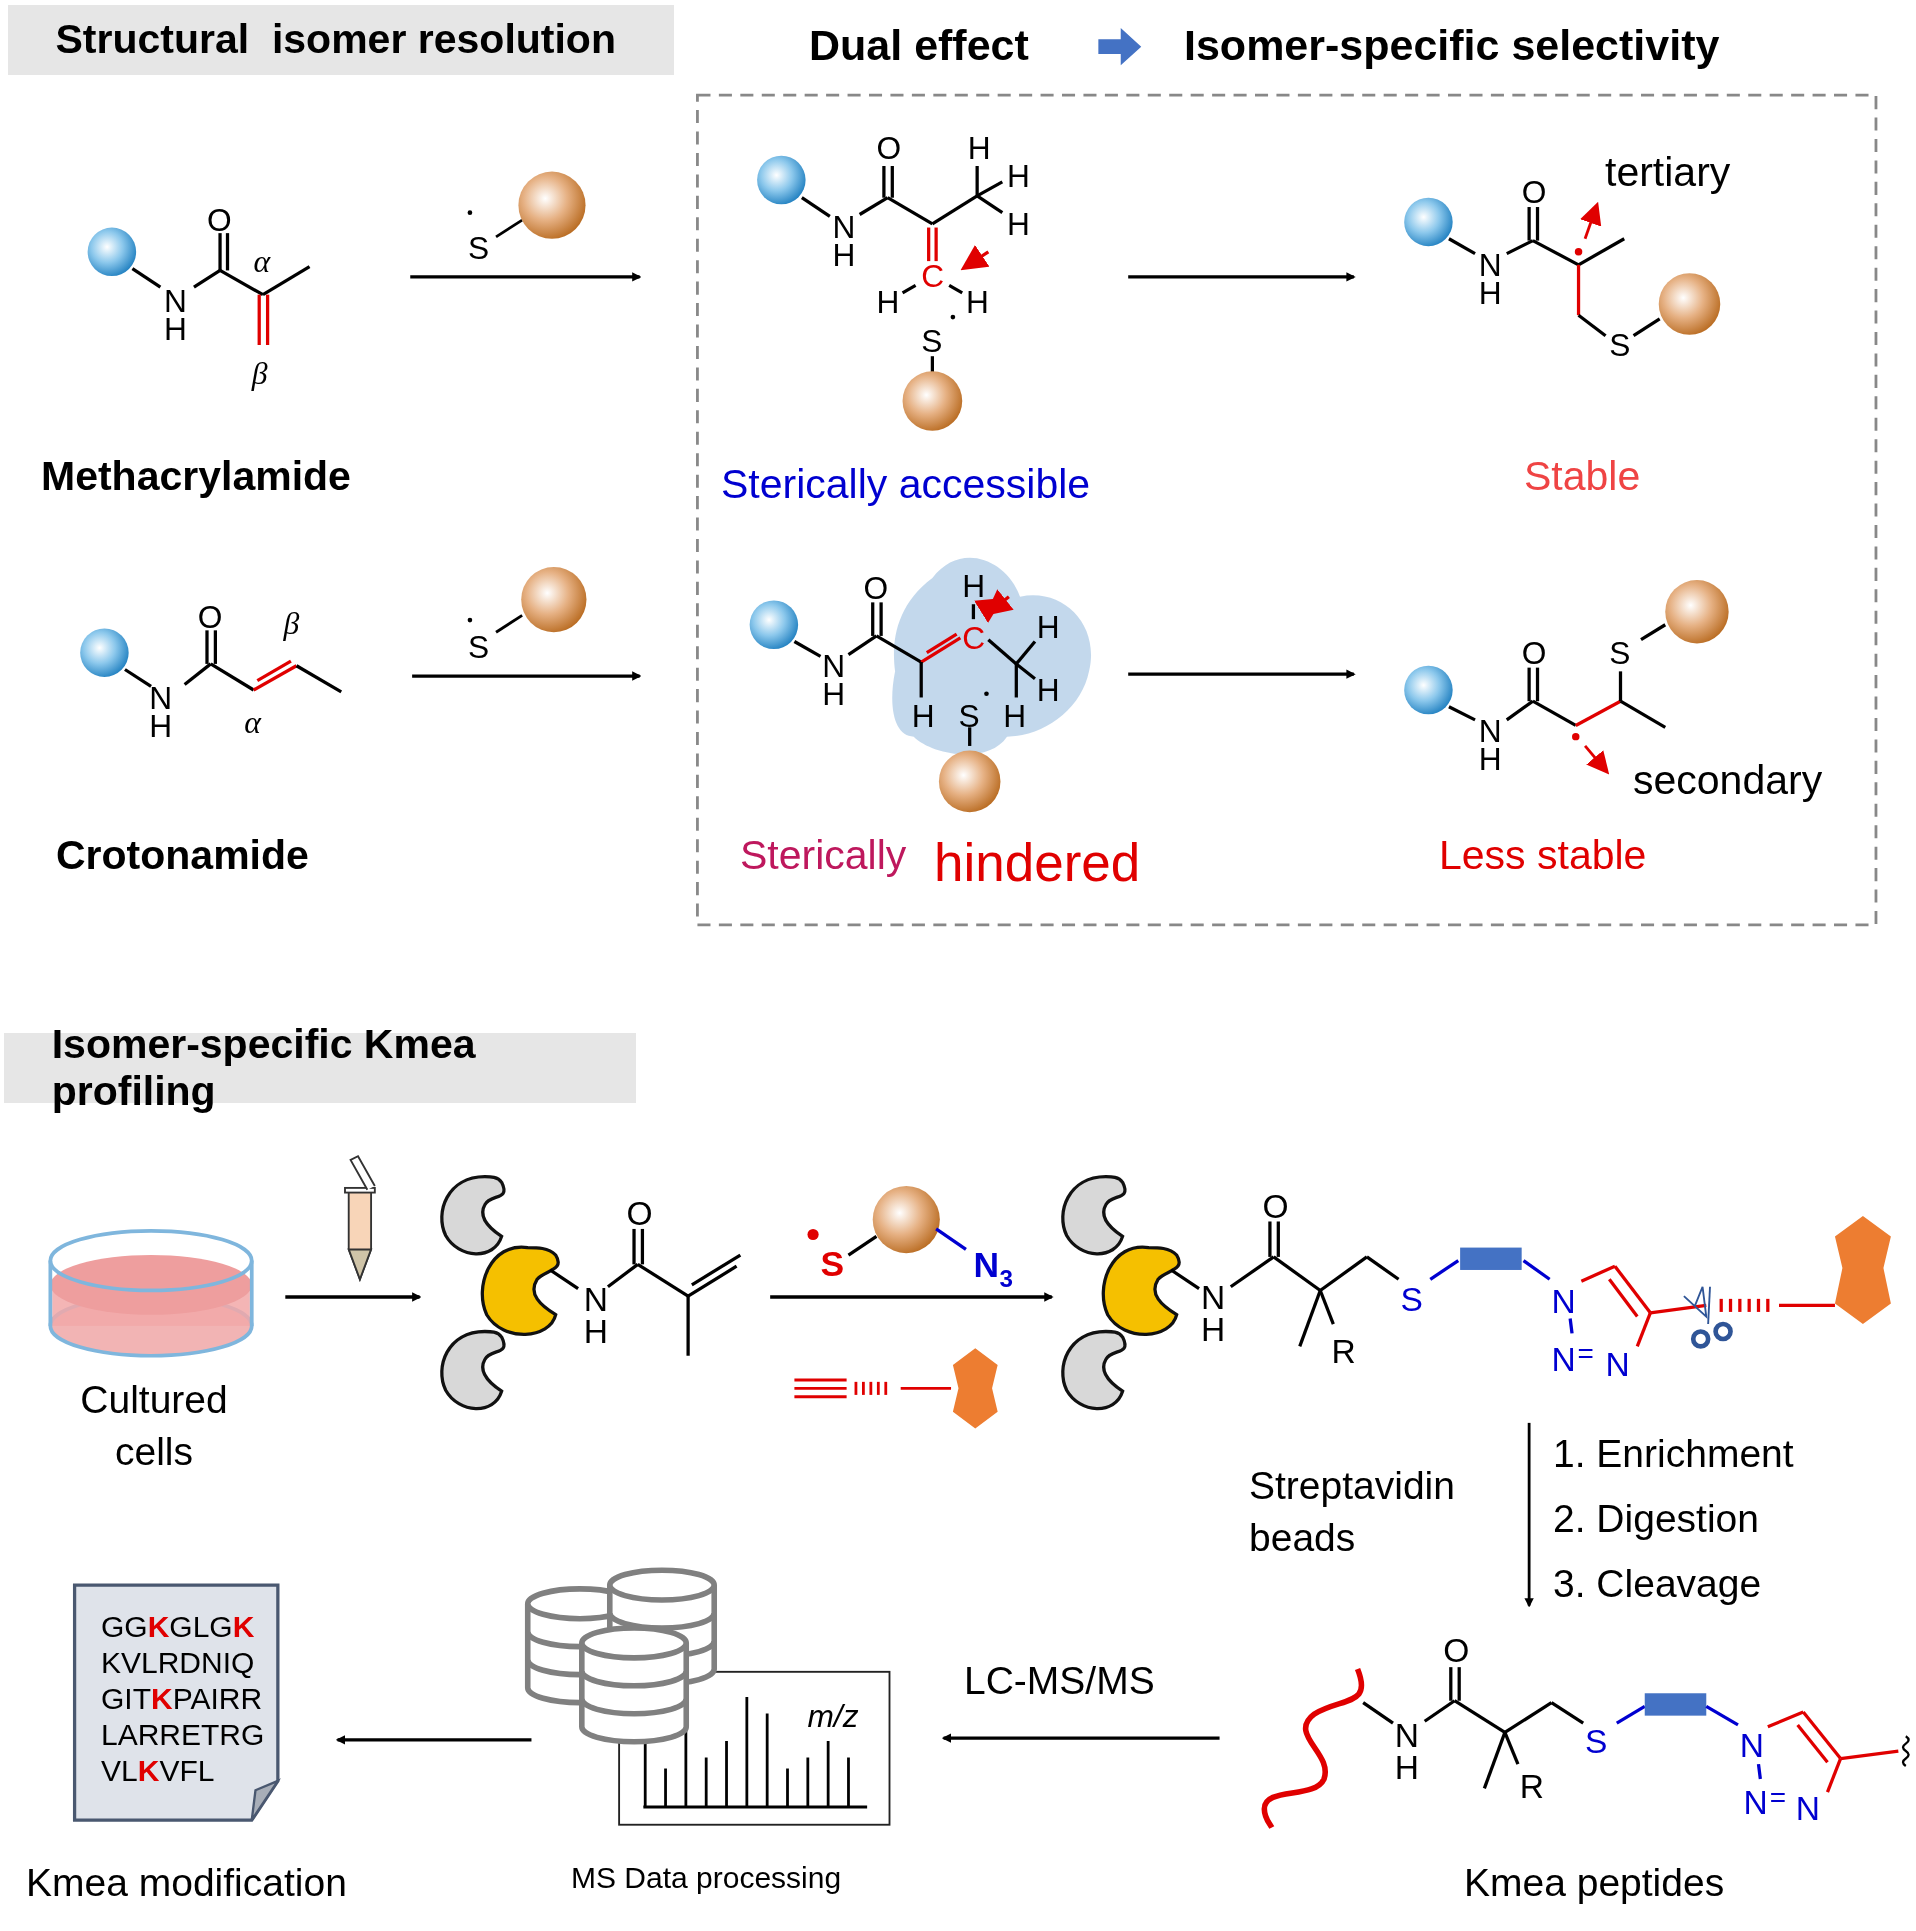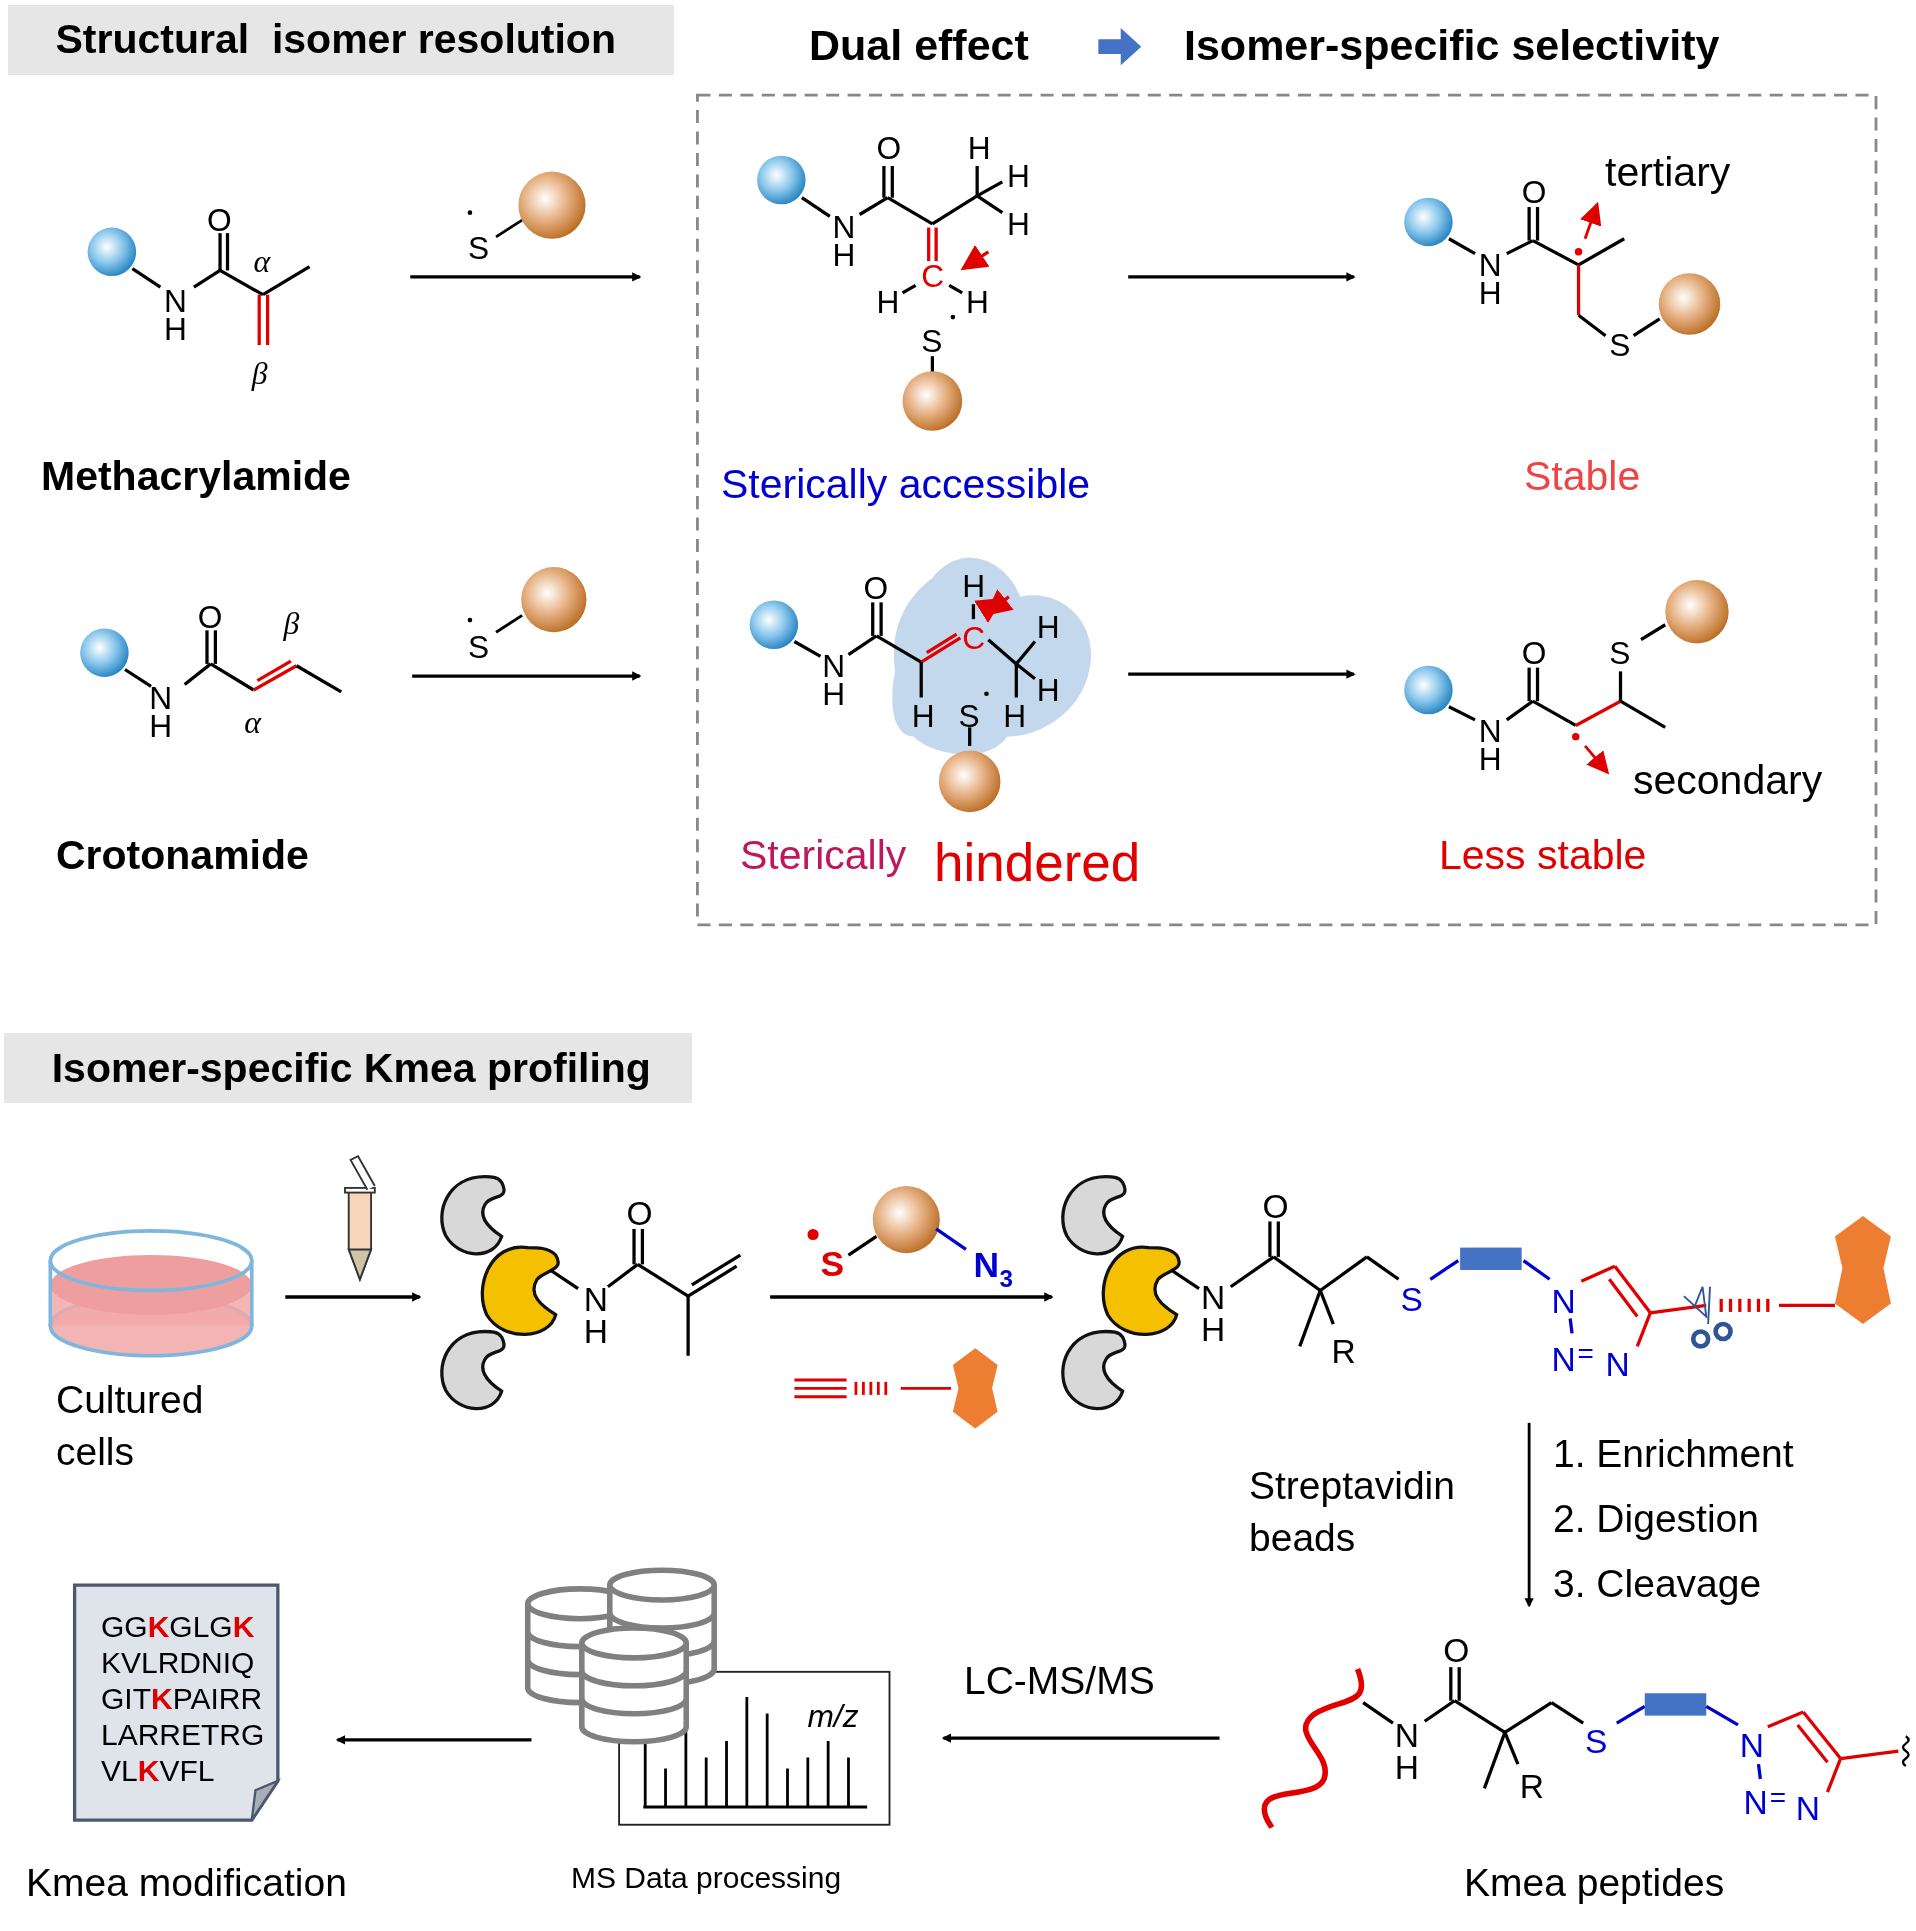--- a/index.html
+++ b/index.html
@@ -11,21 +11,21 @@
 </style>
 </head>
 <body>
 
 <div class="hdr" style="left:7.5px;top:4.7px;width:666px;height:70px;">
   <span style="white-space:pre;">Structural  isomer resolution</span>
 </div>
 <div class="lbl bold" style="left:809px;top:20.5px;font-size:43px;">Dual effect</div>
 <div class="lbl bold" style="left:1184px;top:20.5px;font-size:43px;">Isomer-specific selectivity</div>
 
-<div class="hdr" style="left:3.7px;top:1033px;width:688px;height:70px;">
+<div class="hdr" style="left:3.7px;top:1033px;width:632px;height:70px;">
   <span>Isomer-specific Kmea profiling</span>
 </div>
 
 <svg width="1917" height="1932" viewBox="0 0 2056 2072">
   <defs>
     <radialGradient id="gBlue" cx="0.4" cy="0.4" r="0.65">
       <stop offset="0" stop-color="#ffffff"></stop>
         <stop offset="0.5" stop-color="#8cc8ec"></stop>
         <stop offset="1" stop-color="#1f7fc0"></stop>
     </radialGradient>
@@ -392,21 +392,21 @@
 <div class="lbl" style="left:721px;top:461px;font-size:41px;color:#0000d0;">Sterically accessible</div>
 <div class="lbl" style="left:1524px;top:453px;font-size:41px;color:#ef4444;">Stable</div>
 <div class="lbl" style="left:1605px;top:149px;font-size:41px;">tertiary</div>
 
 <div class="lbl bold" style="left:56px;top:832px;font-size:41px;">Crotonamide</div>
 <div class="lbl" style="left:740px;top:832px;font-size:41px;color:#be185d;">Sterically</div>
 <div class="lbl" style="left:934px;top:832px;font-size:53px;color:#e00000;">hindered</div>
 <div class="lbl" style="left:1439px;top:832px;font-size:41px;color:#e00000;">Less stable</div>
 <div class="lbl" style="left:1633px;top:757px;font-size:41px;">secondary</div>
 
-<div class="lbl" style="left:56px;top:1374px;font-size:39px;text-align:left;width:196px;line-height:52px;">
+<div class="lbl" style="left:56px;top:1374px;font-size:39px;text-align:center;width:196px;line-height:52px;">
   <div>Cultured</div>
   <div>cells</div>
 </div>
 
 <div class="lbl" style="left:1249px;top:1460px;font-size:39px;text-align:left;width:255px;line-height:52px;">
   <div>Streptavidin</div>
   <div>beads</div>
 </div>
 <div class="lbl" style="left:1553px;top:1421px;font-size:39px;line-height:65px;">
   <div>1. Enrichment</div>

